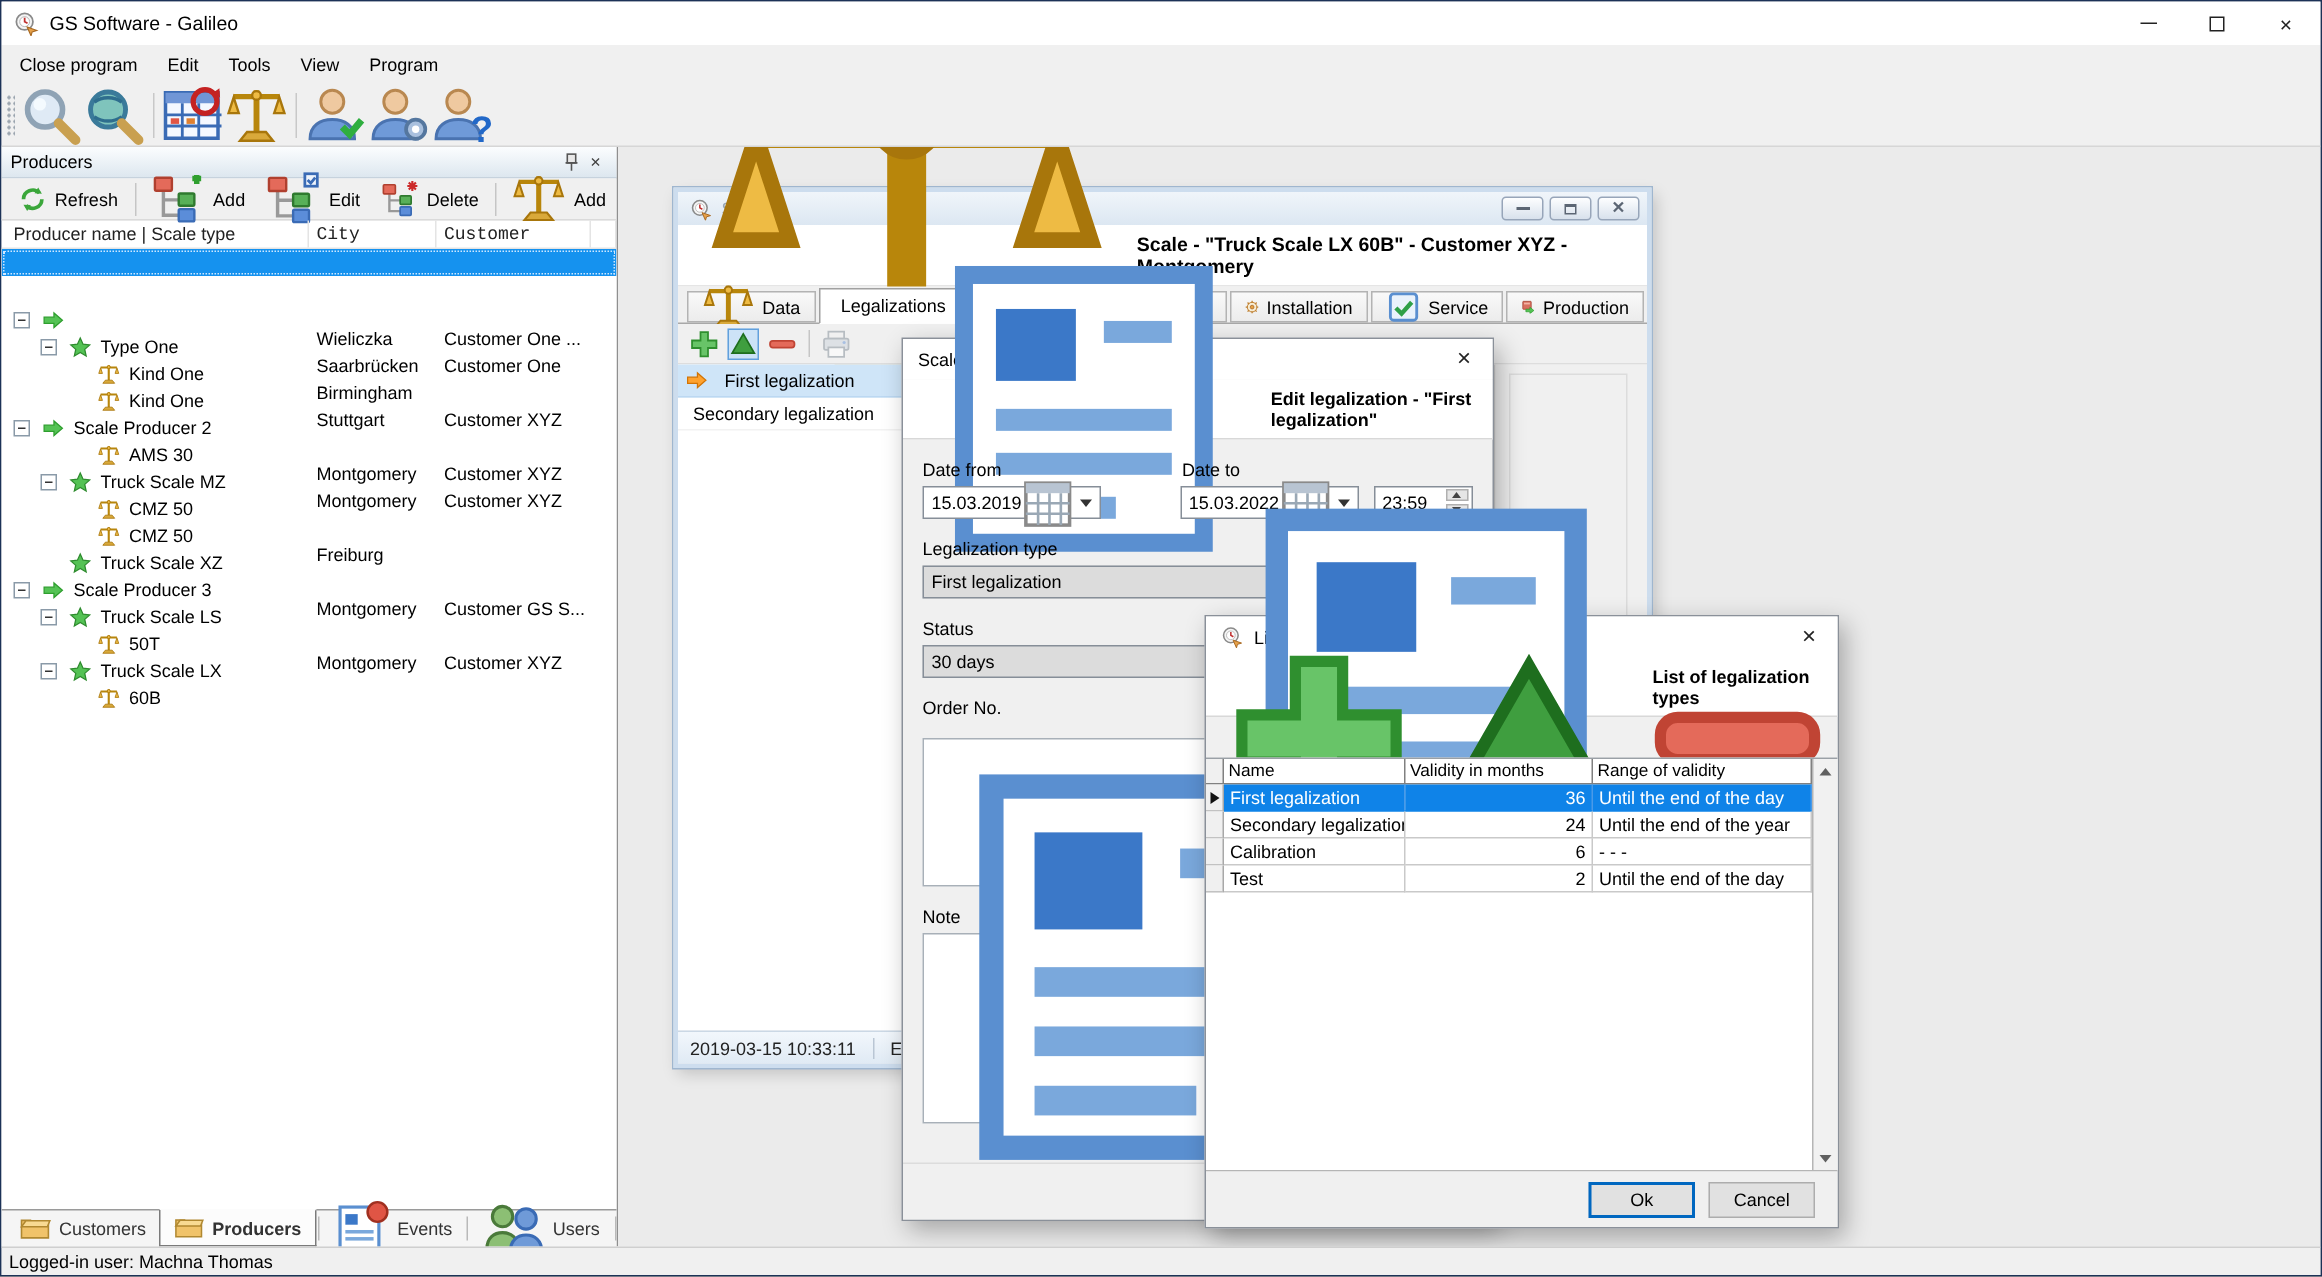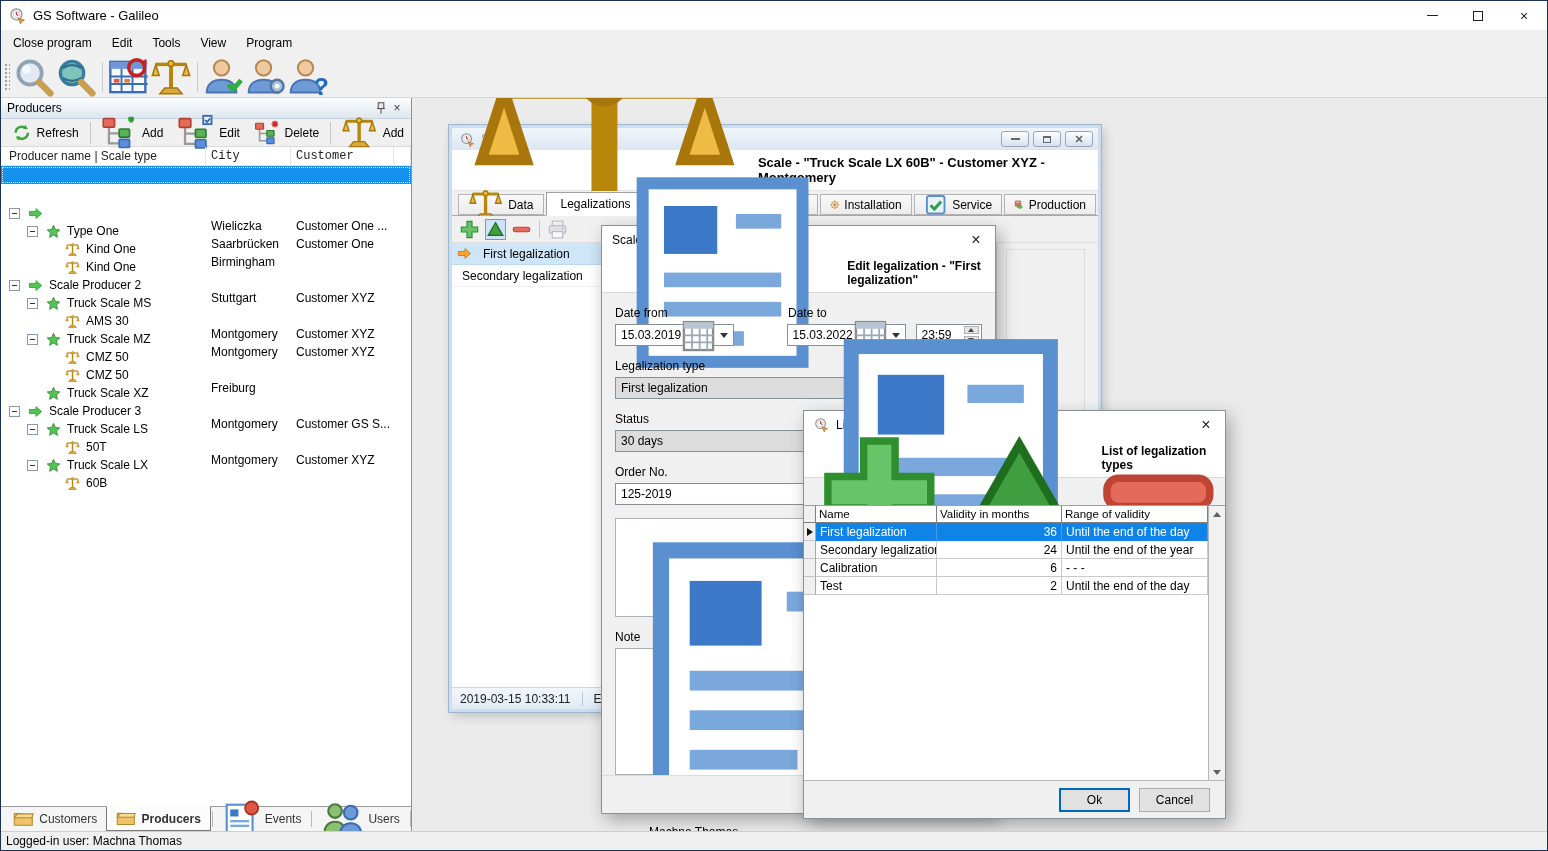--- a/index.html
+++ b/index.html
@@ -459,37 +459,20 @@
                 </svg>
               </span>
               <span>Scale Producer 2</span>
             </div>
             <div class="cell-city">Birmingham</div>
             <div class="cell-cust"></div>
             <div></div>
           </div>
           <div class="tree-row">
             <div class="cell-name">
-              <span class="indent l1"></span>
-              <span class="expander">
-                <i></i>
-              </span>
-              <span class="row-icon" style="display: inline-flex; align-items: center;">
-                <svg viewBox="0 0 16 16" style="width: 100%; height: 100%;">
-                  <path d="M8 1.4l2 4.4 4.7.5-3.5 3.2 1 4.7L8 11.7 3.8 14.2l1-4.7L1.3 6.3 6 5.8z" fill="#54c254" stroke="#2e8b2e" stroke-width=".9"></path>
-                </svg>
-              </span>
-              <span>Truck Scale MS</span>
-            </div>
-            <div class="cell-city"></div>
-            <div class="cell-cust"></div>
-            <div></div>
-          </div>
-          <div class="tree-row">
-            <div class="cell-name">
               <span class="indent l2"></span>
               <span class="row-icon" style="display: inline-flex; align-items: center;">
                 <svg viewBox="0 0 16 16" style="width: 100%; height: 100%;">
                   <path d="M8 1.6v10.6" stroke="#b8860b" stroke-width="1.5"></path>
                   <path d="M2.2 3.2h11.6" stroke="#b8860b" stroke-width="1.3"></path>
                   <path d="M2.2 3.4L.9 7.4h2.6z" fill="#eebb44" stroke="#a8760b" stroke-width=".6"></path>
                   <path d="M13.8 3.4l-1.3 4h2.6z" fill="#eebb44" stroke="#a8760b" stroke-width=".6"></path>
                   <path d="M3.8 14.4h8.4l-1.8-2.2H5.6z" fill="#d9a93a" stroke="#a8760b" stroke-width=".6"></path>
                   <circle cx="8" cy="2.9" r="1.1" fill="#eebb44" stroke="#a8760b" stroke-width=".6"></circle>
                 </svg>
@@ -953,23 +936,20 @@
               <span>First legalization</span>
               <span class="tri-down"></span>
             </div>
             <div class="more-btn">...</div>
           </div>
           <div class="fld-label">Status</div>
           <div class="tbox status-box">
             <span>30 days</span>
           </div>
           <div class="fld-label">Order No.</div>
-          <div class="tbox order-box">
-            <span>125-2019</span>
-          </div>
           <div class="persons-box">
             <div class="persons-head">
               <span style="display: inline-flex; align-items: center;">
                   <svg viewBox="0 0 16 16" style="width: 100%; height: 100%;">
                     <rect x="2" y="1.3" width="12" height="13.4" fill="#fff" stroke="#5a8fd0" stroke-width=".9"></rect>
                     <rect x="3.6" y="3" width="4" height="3.6" fill="#3b78c8"></rect>
                     <rect x="9" y="3.6" width="3.4" height="1.1" fill="#7aa8dc"></rect>
                     <rect x="3.6" y="8" width="8.8" height="1.1" fill="#7aa8dc"></rect>
                     <rect x="3.6" y="10.2" width="8.8" height="1.1" fill="#7aa8dc"></rect>
                     <rect x="3.6" y="12.4" width="6" height="1.1" fill="#7aa8dc"></rect>

